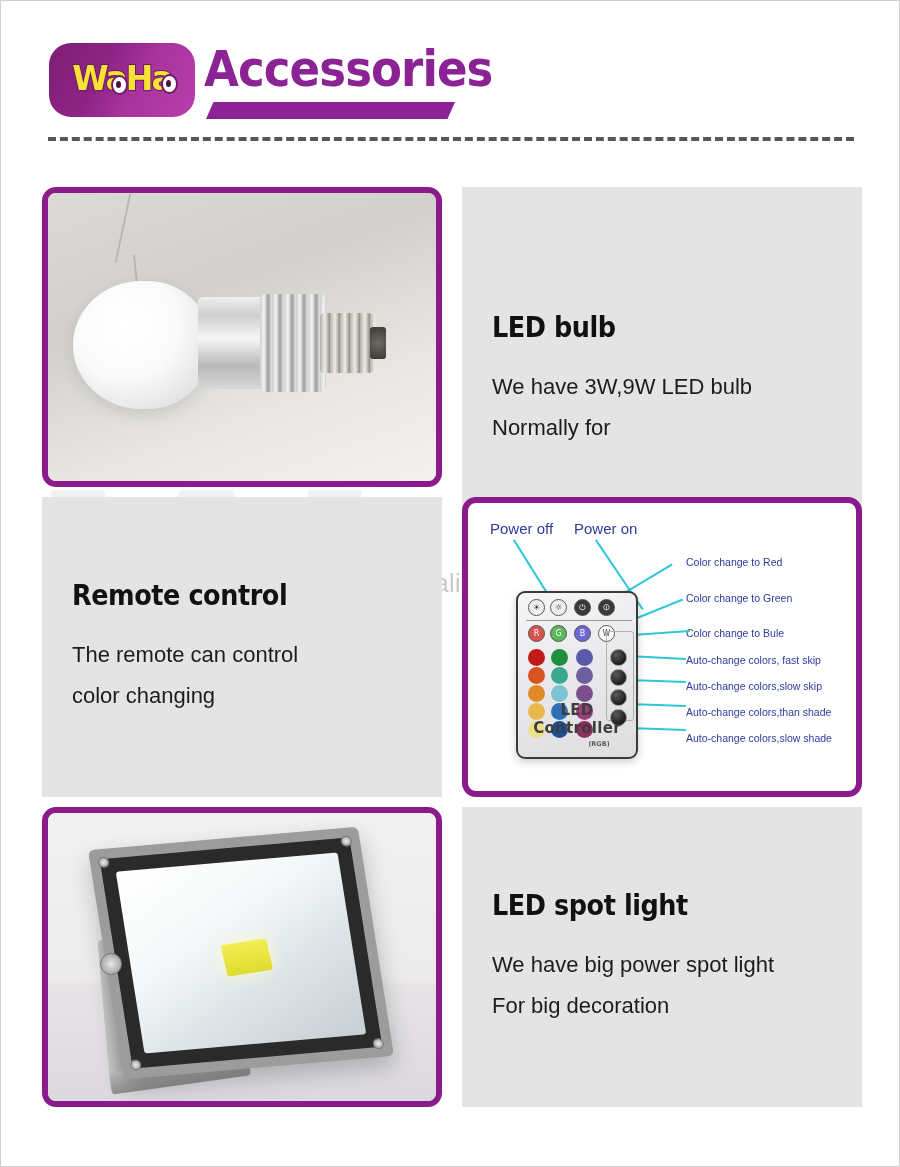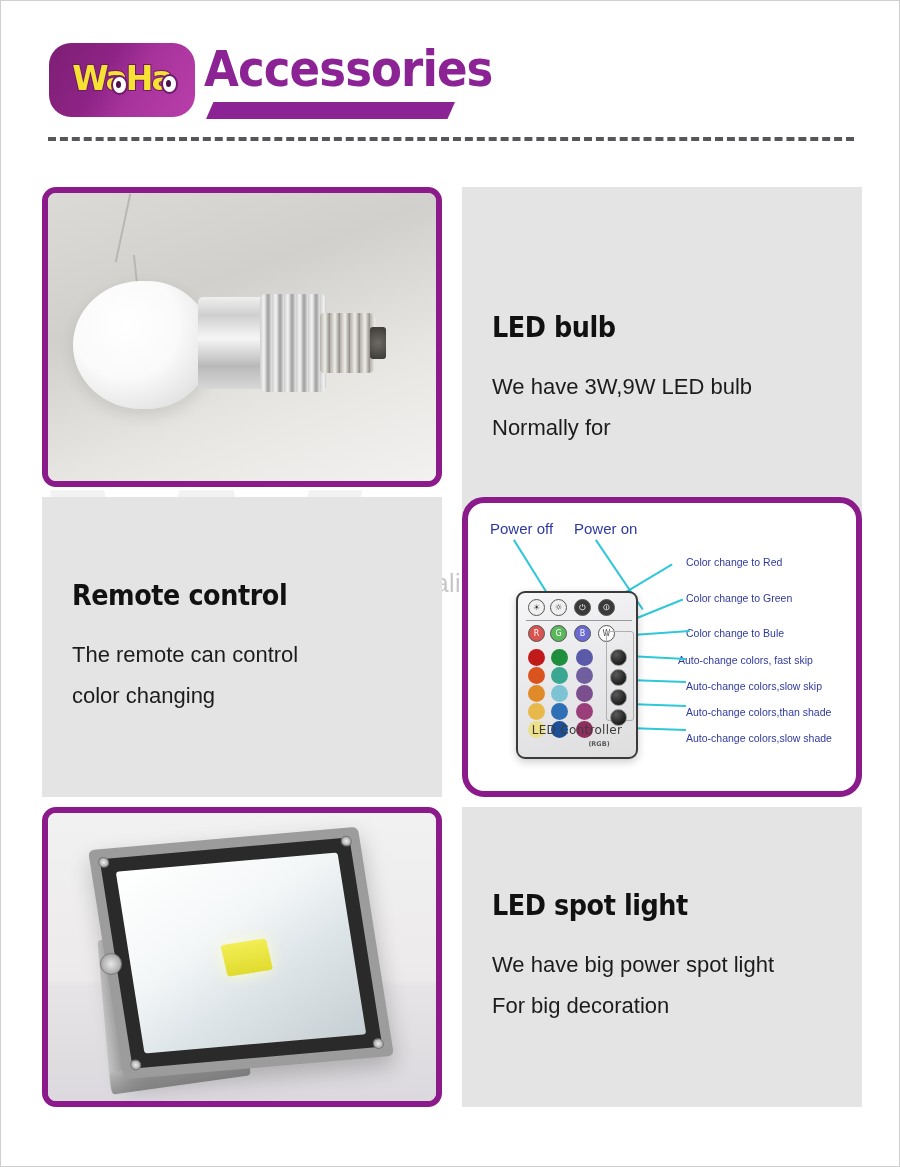--- a/index.html
+++ b/index.html
@@ -171,21 +171,21 @@
     position:absolute;left:62px;top:250px;width:140px;height:22px;
     background:linear-gradient(180deg,#bdbdbd,#8f8f8f);
     transform:rotate(-8deg);border-radius:4px;
   }
   .spot-pivot{
     position:absolute;left:52px;top:140px;width:22px;height:22px;border-radius:50%;
     background:radial-gradient(circle,#e8e8e8 0%,#8f8f8f 100%);border:1px solid #7a7a7a;box-sizing:border-box;
   }
 
   
-  .remote-panel{border:6px solid #8b1a8b;border-radius:22px;background:#fff;overflow:hidden;}
+  .remote-panel{border:6px solid #8b1a8b;border-radius:14px;background:#fff;overflow:hidden;}
   .rp-inner{position:absolute;inset:0;}
   .lbl-top{
     position:absolute;font-size:15px;color:#2f3a9e;white-space:nowrap;
     font-family:"Liberation Sans",sans-serif;
   }
   .lbl-right{
     position:absolute;font-size:10.5px;color:#2f3a9e;white-space:nowrap;
     font-family:"Liberation Sans",sans-serif;
   }
   .leader{position:absolute;background:#2ec8d8;height:1.6px;transform-origin:left center;}
@@ -205,22 +205,22 @@
   .swatch{position:absolute;width:17px;height:17px;border-radius:50%;}
   .fnbtn{
     position:absolute;width:17px;height:17px;border-radius:50%;
     background:radial-gradient(circle at 35% 30%,#5a5a5a 0%,#1d1d1d 70%);
     border:1.5px solid #8d8d8d;box-sizing:border-box;
   }
   .rsep{position:absolute;left:8px;top:27px;width:106px;height:1.4px;background:#9a9a9a;}
   .rbox{position:absolute;left:88px;top:38px;width:26px;height:88px;border:1px solid #b0b0b0;border-radius:3px;}
   .rlogo{
     position:absolute;left:0;right:0;bottom:20px;text-align:center;
-    font-family:"DejaVu Sans",sans-serif;font-weight:normal;
-    font-size:12px;color:#3d3d3d;letter-spacing:.3px;
+    font-family:"DejaVu Sans",sans-serif;font-weight:bold;
+    font-size:15px;color:#3d3d3d;letter-spacing:.3px;
   }
   .rlogo-sub{
     position:absolute;left:0;right:0;bottom:9px;text-align:center;
     font-family:"DejaVu Sans",sans-serif;font-weight:bold;
     font-size:6.5px;color:#5a5a5a;padding-left:44px;
   }
 </style>
 </head>
 <body>
 
@@ -279,21 +279,21 @@
 
         <div class="lbl-top" style="left:22px;top:17px;">Power off</div>
         <div class="lbl-top" style="left:106px;top:17px;">Power on</div>
 
         <div class="leader" style="left:46px;top:36px;width:92px;transform:rotate(58deg);"></div>
         <div class="leader" style="left:128px;top:36px;width:84px;transform:rotate(56deg);"></div>
 
         <div class="lbl-right" style="left:218px;top:53px;">Color change to Red</div>
         <div class="lbl-right" style="left:218px;top:89px;">Color change to Green</div>
         <div class="lbl-right" style="left:218px;top:124px;">Color change to Bule</div>
-        <div class="lbl-right" style="left:210px;top:151px;">Auto-change colors, fast skip</div>
+        <div class="lbl-right" style="left:218px;top:151px;">Auto-change colors, fast skip</div>
         <div class="lbl-right" style="left:218px;top:177px;">Auto-change colors,slow skip</div>
         <div class="lbl-right" style="left:218px;top:203px;">Auto-change colors,than shade</div>
         <div class="lbl-right" style="left:218px;top:229px;">Auto-change colors,slow shade</div>
 
         <div class="leader" style="left:108px;top:118px;width:112px;transform:rotate(-31deg);"></div>
         <div class="leader" style="left:122px;top:133px;width:100px;transform:rotate(-22deg);"></div>
         <div class="leader" style="left:136px;top:133px;width:86px;transform:rotate(-4deg);"></div>
         <div class="leader" style="left:160px;top:152px;width:58px;transform:rotate(3deg);"></div>
         <div class="leader" style="left:160px;top:176px;width:58px;transform:rotate(2deg);"></div>
         <div class="leader" style="left:160px;top:200px;width:58px;transform:rotate(2deg);"></div>

